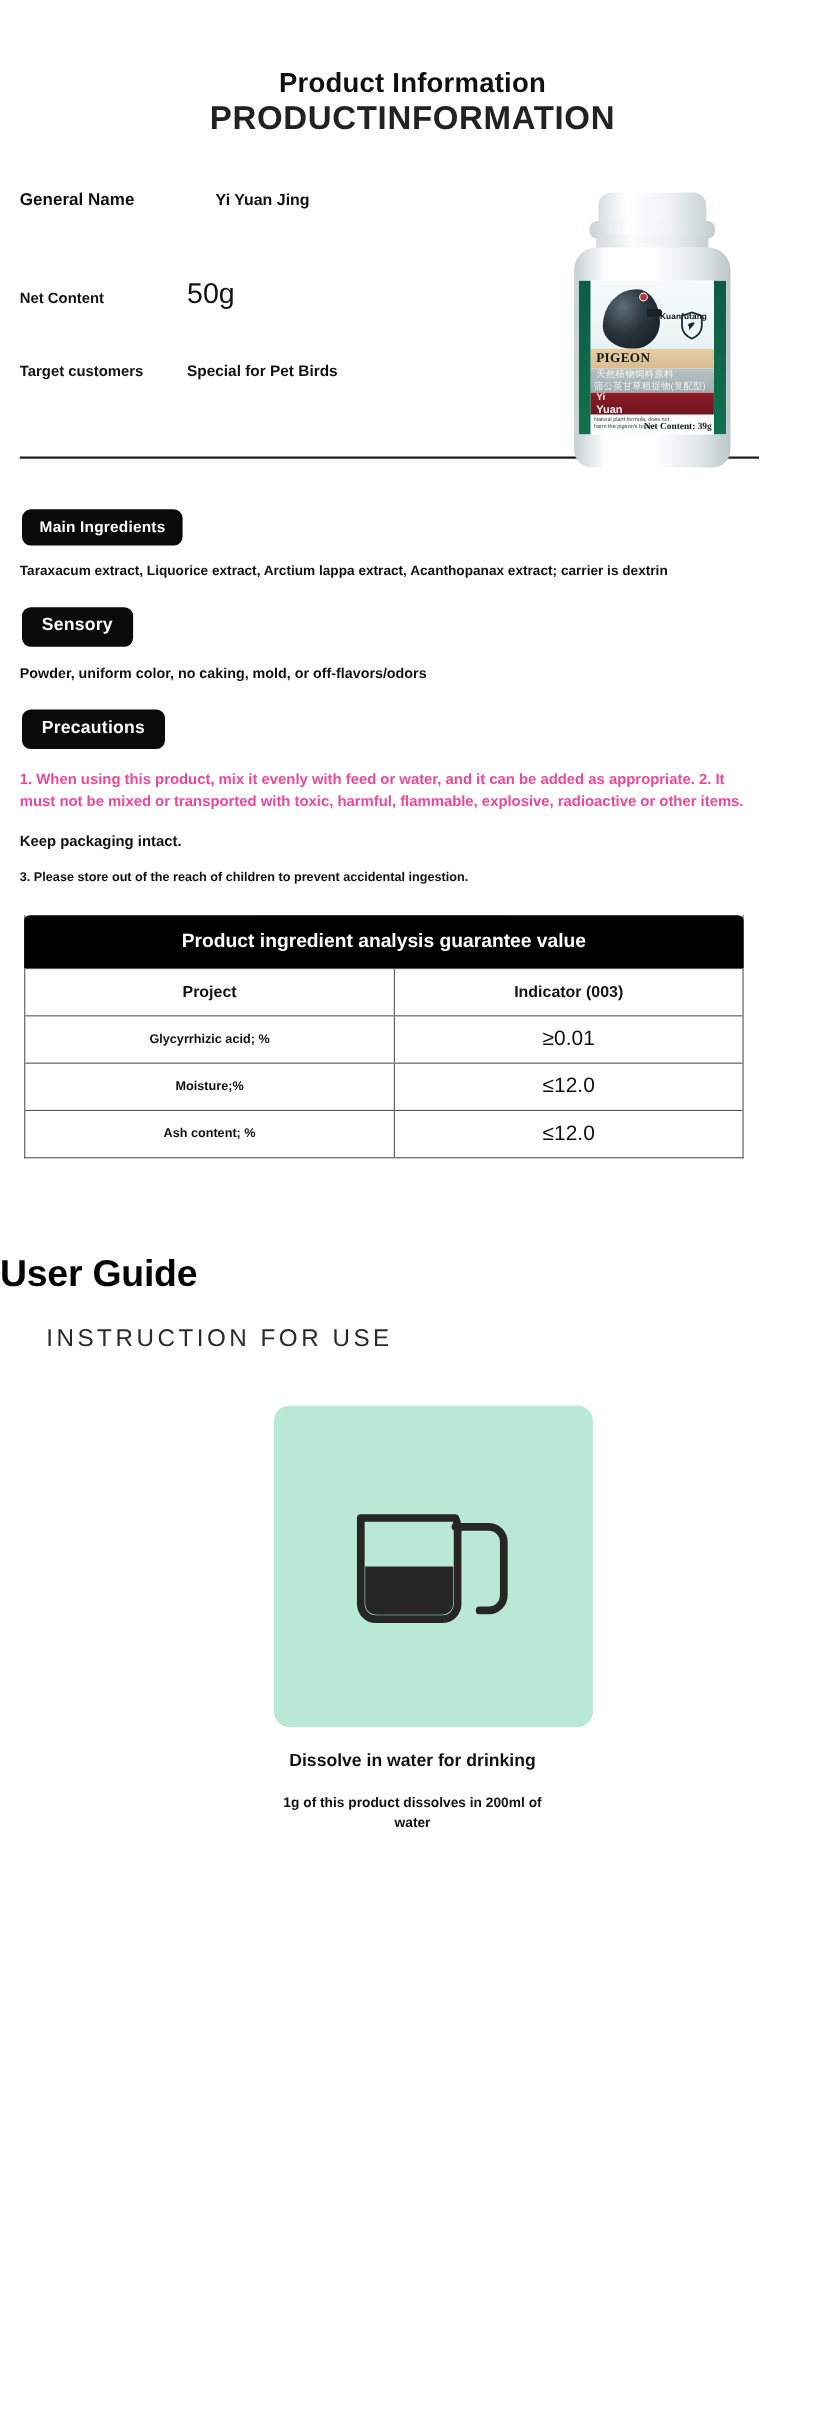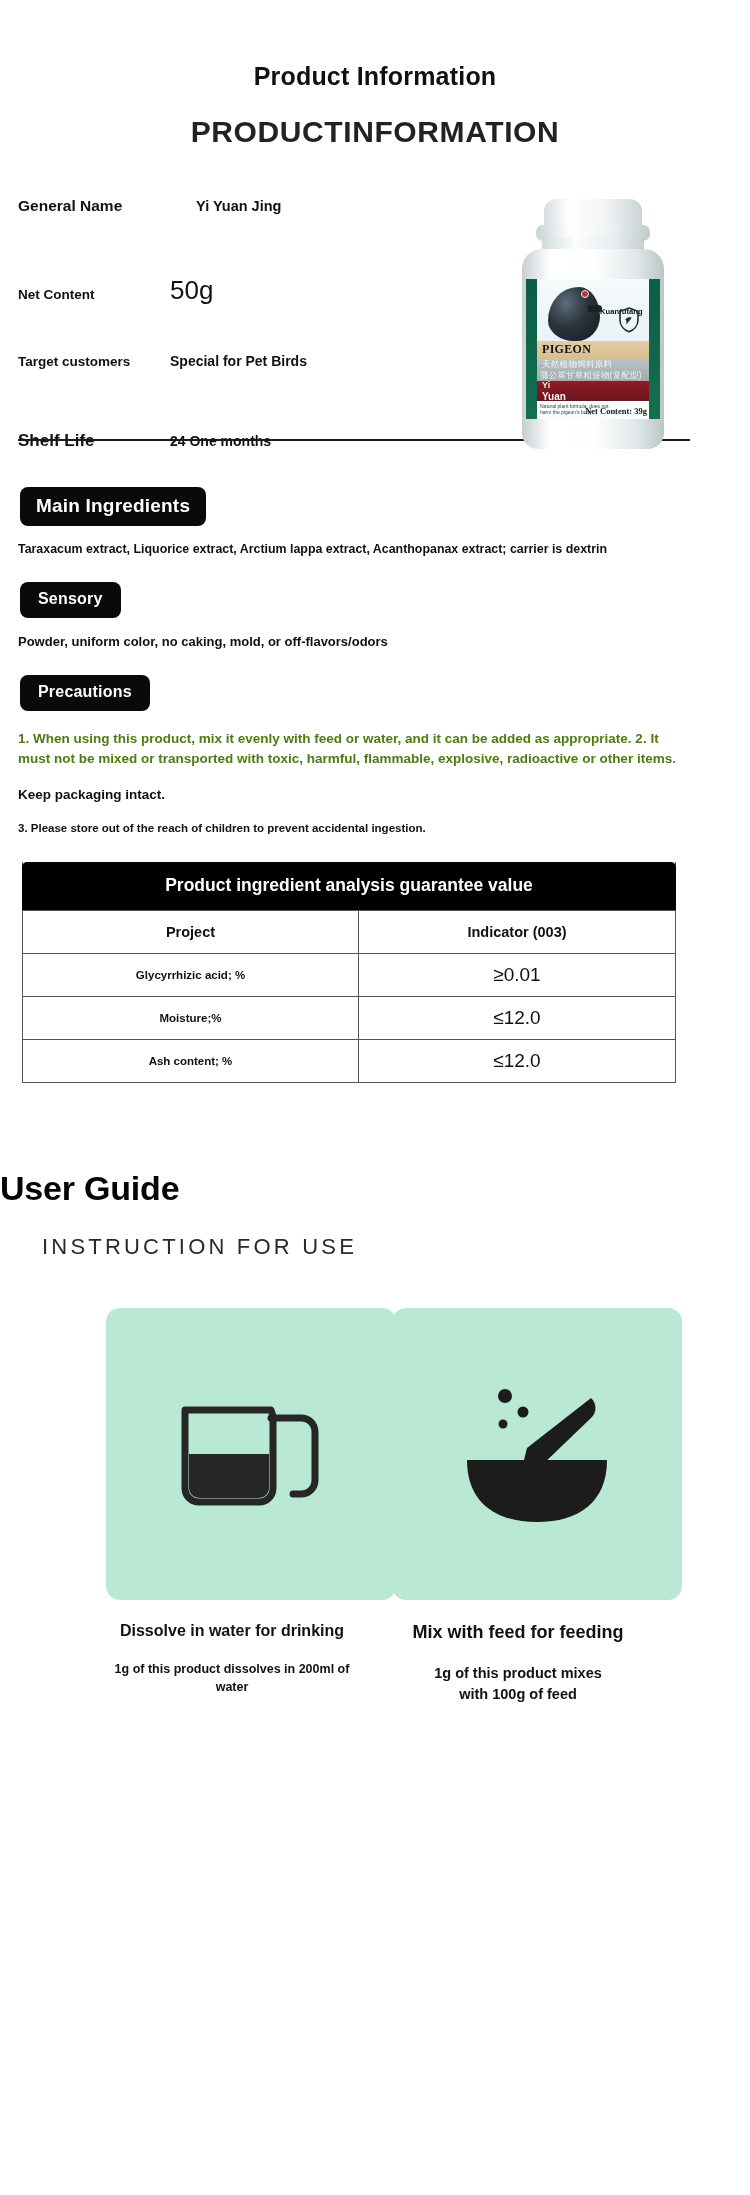--- a/index.html
+++ b/index.html
@@ -21,21 +21,20 @@
     padding-top: 62px;
     text-align: center;
   }
   .title-main {
     font-size: 25px;
     font-weight: bold;
     letter-spacing: 0.2px;
     color: #111;
   }
   .title-sub {
-    margin-top: 24px;
     font-size: 30px;
     font-weight: 600;
     letter-spacing: 0.6px;
     color: #222;
   }
 
   
   .spec-area {
     position: relative;
     margin-top: 48px;
@@ -243,34 +242,34 @@
     letter-spacing: 0.2px;
   }
   .sec { margin-left: 20px; }
   .sec-body {
     margin-left: 18px;
     margin-top: 16px;
     font-weight: bold;
     color: #111;
   }
 
-  #pill-ingredients { font-size: 19px; padding: 8px 16px 9px 16px; }
+  #pill-ingredients { font-size: 14px; padding: 8px 16px 9px 16px; }
   #txt-ingredients  { font-size: 12.4px; }
   #pill-sensory     { font-size: 16px; padding: 8px 18px 10px 18px; }
   #txt-sensory      { font-size: 13px; }
   #pill-precautions { font-size: 16px; padding: 8px 18px 10px 18px; }
 
   .prec-p1 {
     margin-left: 18px;
     margin-top: 18px;
     width: 660px;
     font-size: 13.5px;
     font-weight: bold;
     line-height: 1.48;
-    color: #4d7c0f;
+    color: #ec4899;
   }
   .prec-p2 {
     margin-left: 18px;
     margin-top: 18px;
     font-size: 13.5px;
     font-weight: bold;
     color: #111;
   }
   .prec-p3 {
     margin-left: 18px;
@@ -394,24 +393,20 @@
       <div class="spec-value">Yi Yuan Jing</div>
     </div>
     <div class="spec-row r2">
       <div class="spec-label">Net Content</div>
       <div class="spec-value">50g</div>
     </div>
     <div class="spec-row r3">
       <div class="spec-label">Target customers</div>
       <div class="spec-value">Special for Pet Birds</div>
     </div>
-    <div class="spec-row r4">
-      <div class="spec-label">Shelf Life</div>
-      <div class="spec-value">24 One months</div>
-    </div>
   </div>
 
   <div class="spec-rule"></div>
 
   <div class="bottle">
     <div class="bt-cap-top"></div>
     <div class="bt-cap-ring"></div>
     <div class="bt-neck"></div>
     <div class="bt-body"></div>
 
@@ -499,28 +494,14 @@
         <path d="M18 26 H104 C104 26 106 30 106 36 V104 C106 112 100 118 92 118 H32
                  C24 118 18 112 18 104 Z" fill="none" stroke="#262626" stroke-width="7" stroke-linejoin="round"></path>
         <path d="M22 70 H102 V104 C102 110 97 114 91 114 H33 C27 114 22 110 22 104 Z" fill="#262626"></path>
         <path d="M104 34 H134 C142 34 148 40 148 48 V96 C148 104 142 110 134 110 H126" fill="none" stroke="#262626" stroke-width="7" stroke-linecap="round"></path>
       </svg>
     </div>
     <div class="guide-cap">Dissolve in water for drinking</div>
     <div class="guide-note" style="white-space: pre-line;">1g of this product dissolves in 200ml of water</div>
   </div>
 
-  <div class="guide-card card2">
-    <div class="guide-panel" style="background: rgb(185, 233, 213);">
-      <svg width="168" height="148" viewBox="0 0 168 148">
-        <circle cx="52" cy="16" r="7" fill="#1c1c1c"></circle>
-        <circle cx="70" cy="32" r="5.5" fill="#1c1c1c"></circle>
-        <circle cx="50" cy="44" r="4.5" fill="#1c1c1c"></circle>
-        <path d="M138 18 C144 24 144 32 138 38 L86 88 L70 84 L74 68 Z" fill="#1c1c1c"></path>
-        <path d="M14 80 H154 C154 122 126 142 84 142 C42 142 14 122 14 80 Z" fill="#1c1c1c"></path>
-      </svg>
-    </div>
-    <div class="guide-cap">Mix with feed for feeding</div>
-    <div class="guide-note" style="white-space: pre-line;">1g of this product mixes
-with 100g of feed</div>
-  </div>
 
 </div>
 
 </body></html>

